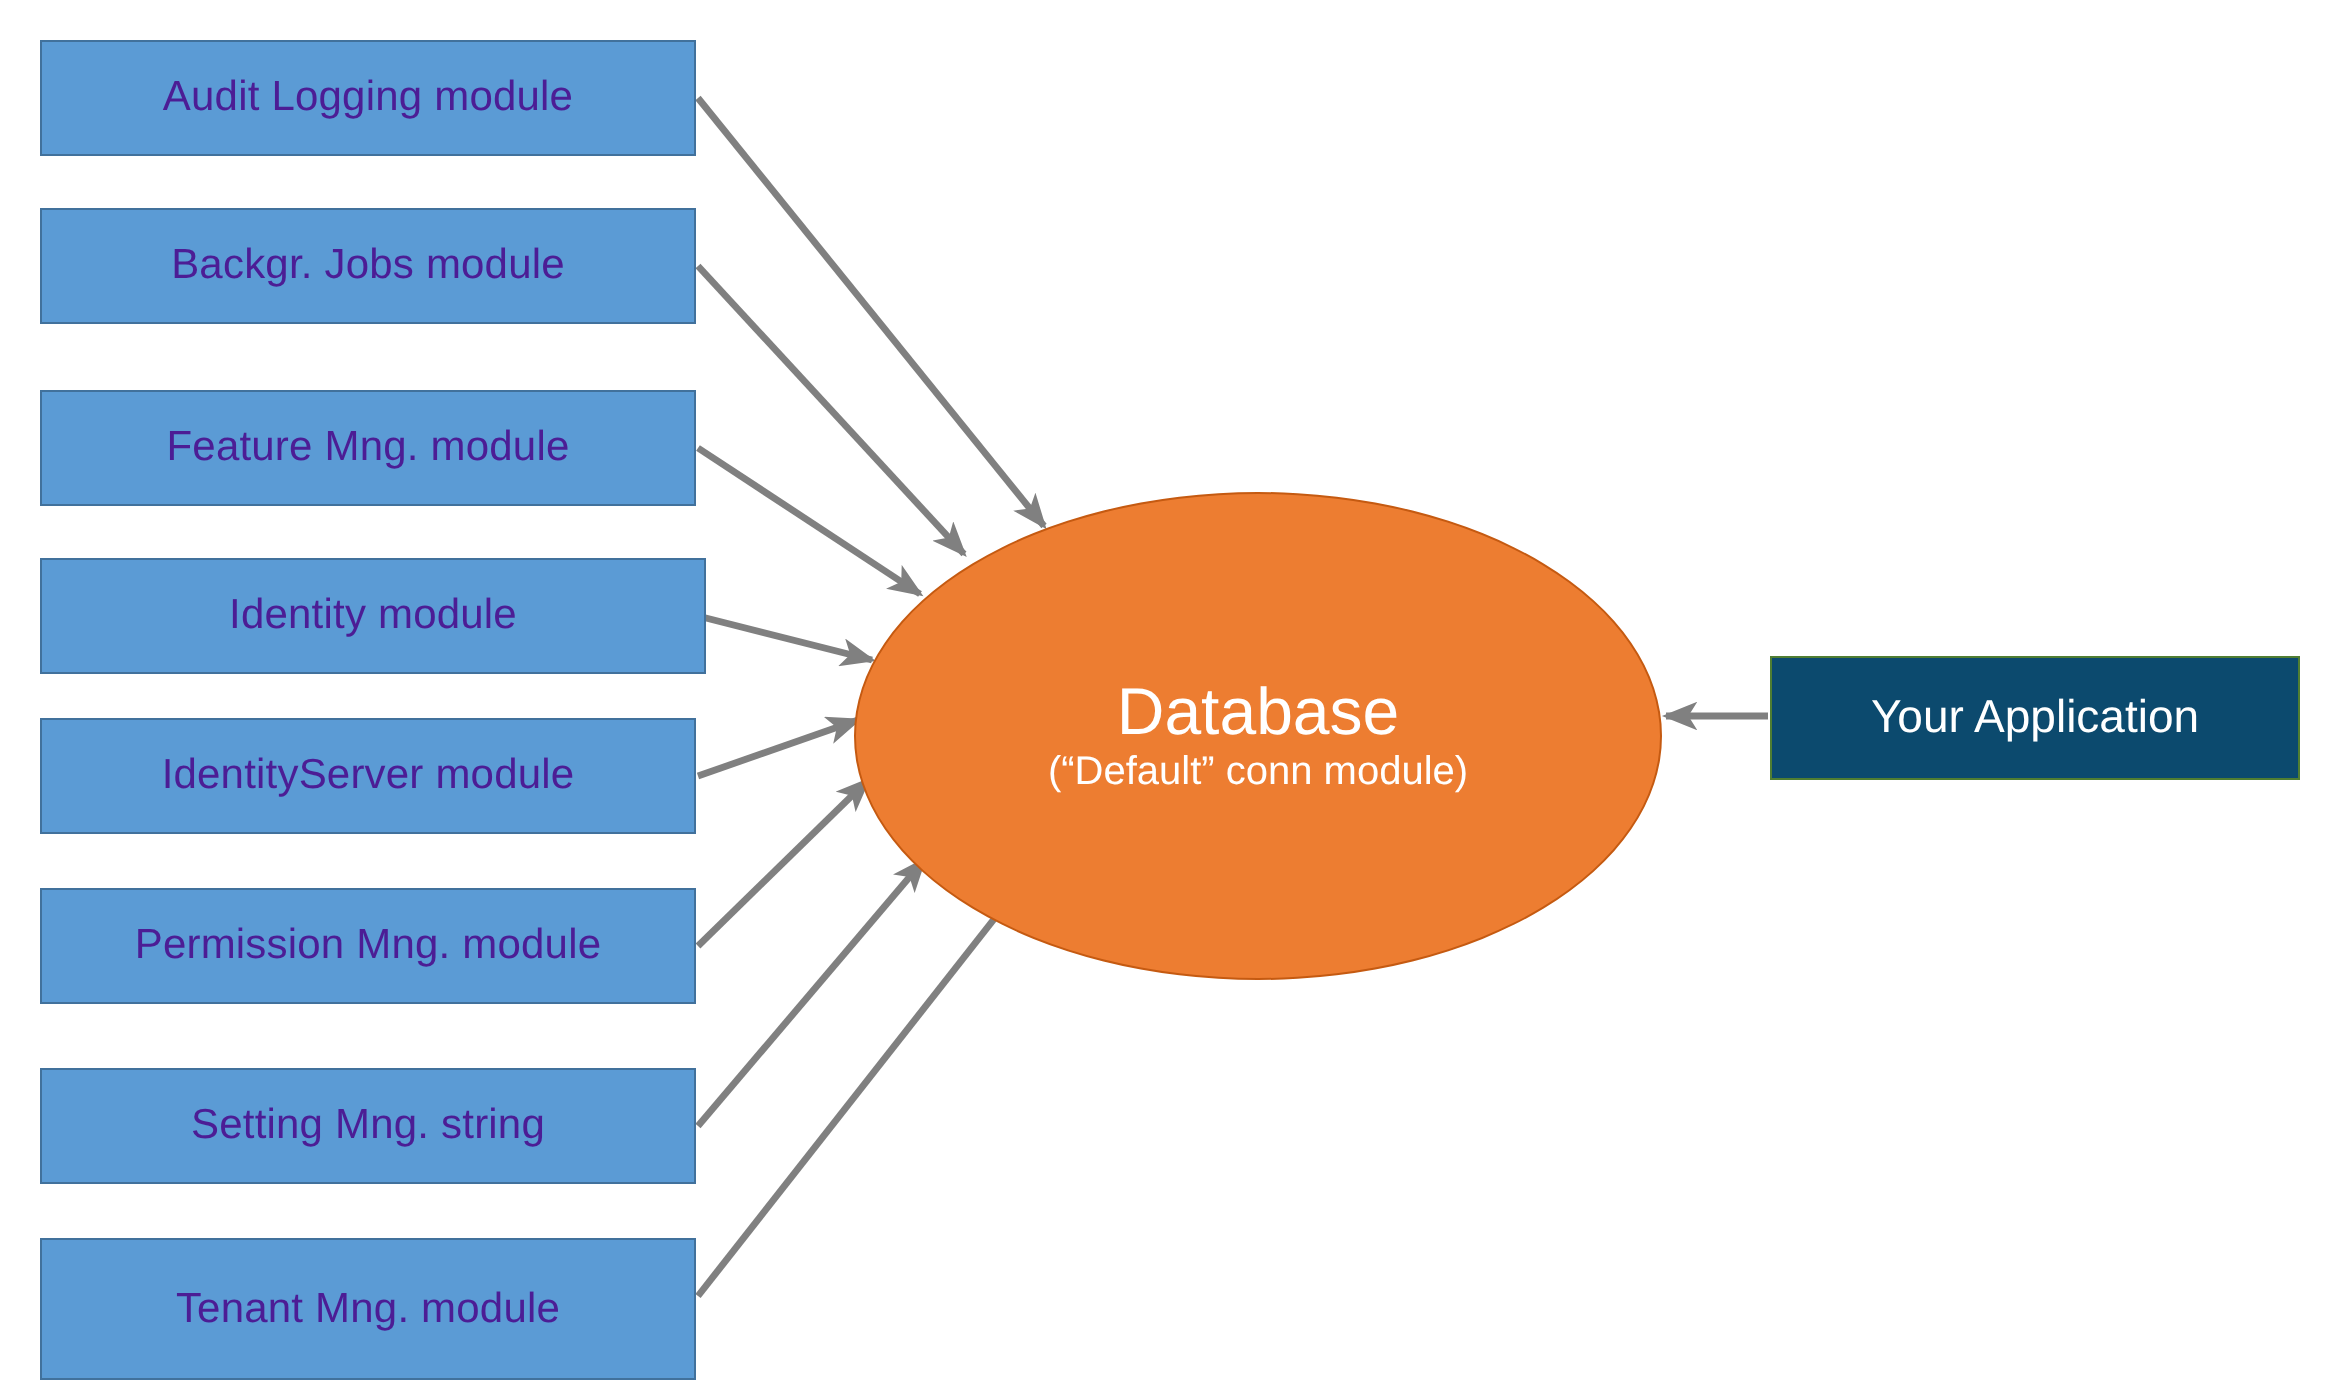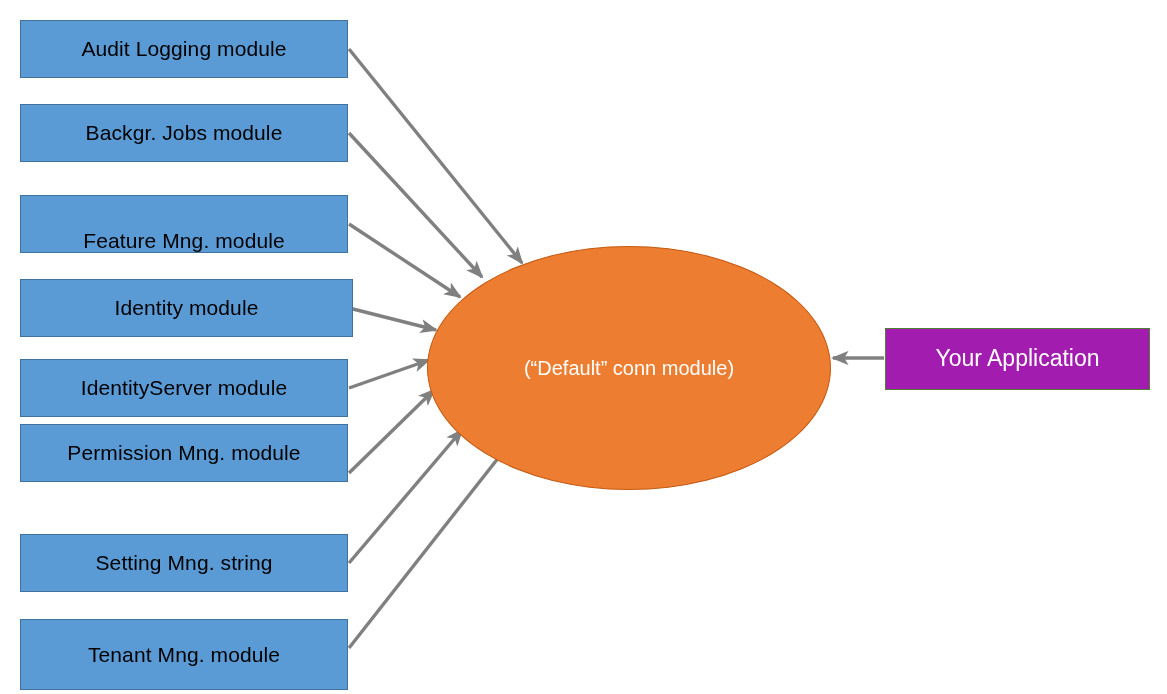--- a/index.html
+++ b/index.html
@@ -24,34 +24,34 @@
     top: 0;
     width: 1167px;
     height: 694px;
     pointer-events: none;
   }
   .module-box {
     position: absolute;
     box-sizing: border-box;
     background: #5B9BD5;
     border: 1.5px solid #41719C;
-    color: #000000;
+    color: #4c1d95;
     display: flex;
     align-items: center;
     justify-content: center;
     font-size: 21px;
     line-height: 1.1;
     letter-spacing: 0.1px;
     white-space: nowrap;
     z-index: 3;
   }
   .app-box {
     position: absolute;
     box-sizing: border-box;
-    background: #a21caf;
+    background: #0c4a6e;
     border: 1.5px solid #507E32;
     color: #ffffff;
     display: flex;
     align-items: center;
     justify-content: center;
     font-size: 23px;
     line-height: 1.1;
     white-space: nowrap;
     z-index: 3;
   }
@@ -102,41 +102,42 @@
       </g>
   </svg>
 
   <div id="module-layer">
       <div class="module-box" style="left: 20px; top: 20px; width: 328px; height: 58px;">
         <span>Audit Logging module</span>
       </div>
       <div class="module-box" style="left: 20px; top: 104px; width: 328px; height: 58px;">
         <span>Backgr. Jobs module</span>
       </div>
-      <div class="module-box" style="left: 20px; top: 195px; width: 328px; height: 58px; align-items: flex-end;">
+      <div class="module-box" style="left: 20px; top: 195px; width: 328px; height: 58px;">
         <span>Feature Mng. module</span>
       </div>
       <div class="module-box" style="left: 20px; top: 279px; width: 333px; height: 58px;">
         <span>Identity module</span>
       </div>
       <div class="module-box" style="left: 20px; top: 359px; width: 328px; height: 58px;">
         <span>IdentityServer module</span>
       </div>
-      <div class="module-box" style="left: 20px; top: 424px; width: 328px; height: 58px;">
+      <div class="module-box" style="left: 20px; top: 444px; width: 328px; height: 58px;">
         <span>Permission Mng. module</span>
       </div>
       <div class="module-box" style="left: 20px; top: 534px; width: 328px; height: 58px;">
         <span>Setting Mng. string</span>
       </div>
       <div class="module-box" style="left: 20px; top: 619px; width: 328px; height: 71px;">
         <span>Tenant Mng. module</span>
       </div>
     </div>
 
   <div class="db-ellipse" id="database-node" style="left: 427px; top: 246px; width: 404px; height: 244px;">
+    <div class="db-title">Database</div>
     <div class="db-sub">(“Default” conn module)</div>
   </div>
 
   <div class="app-box" id="application-node" style="left: 885px; top: 328px; width: 265px; height: 62px;">
     <span>Your Application</span>
   </div>
 
 </div>
 
 </body></html>

